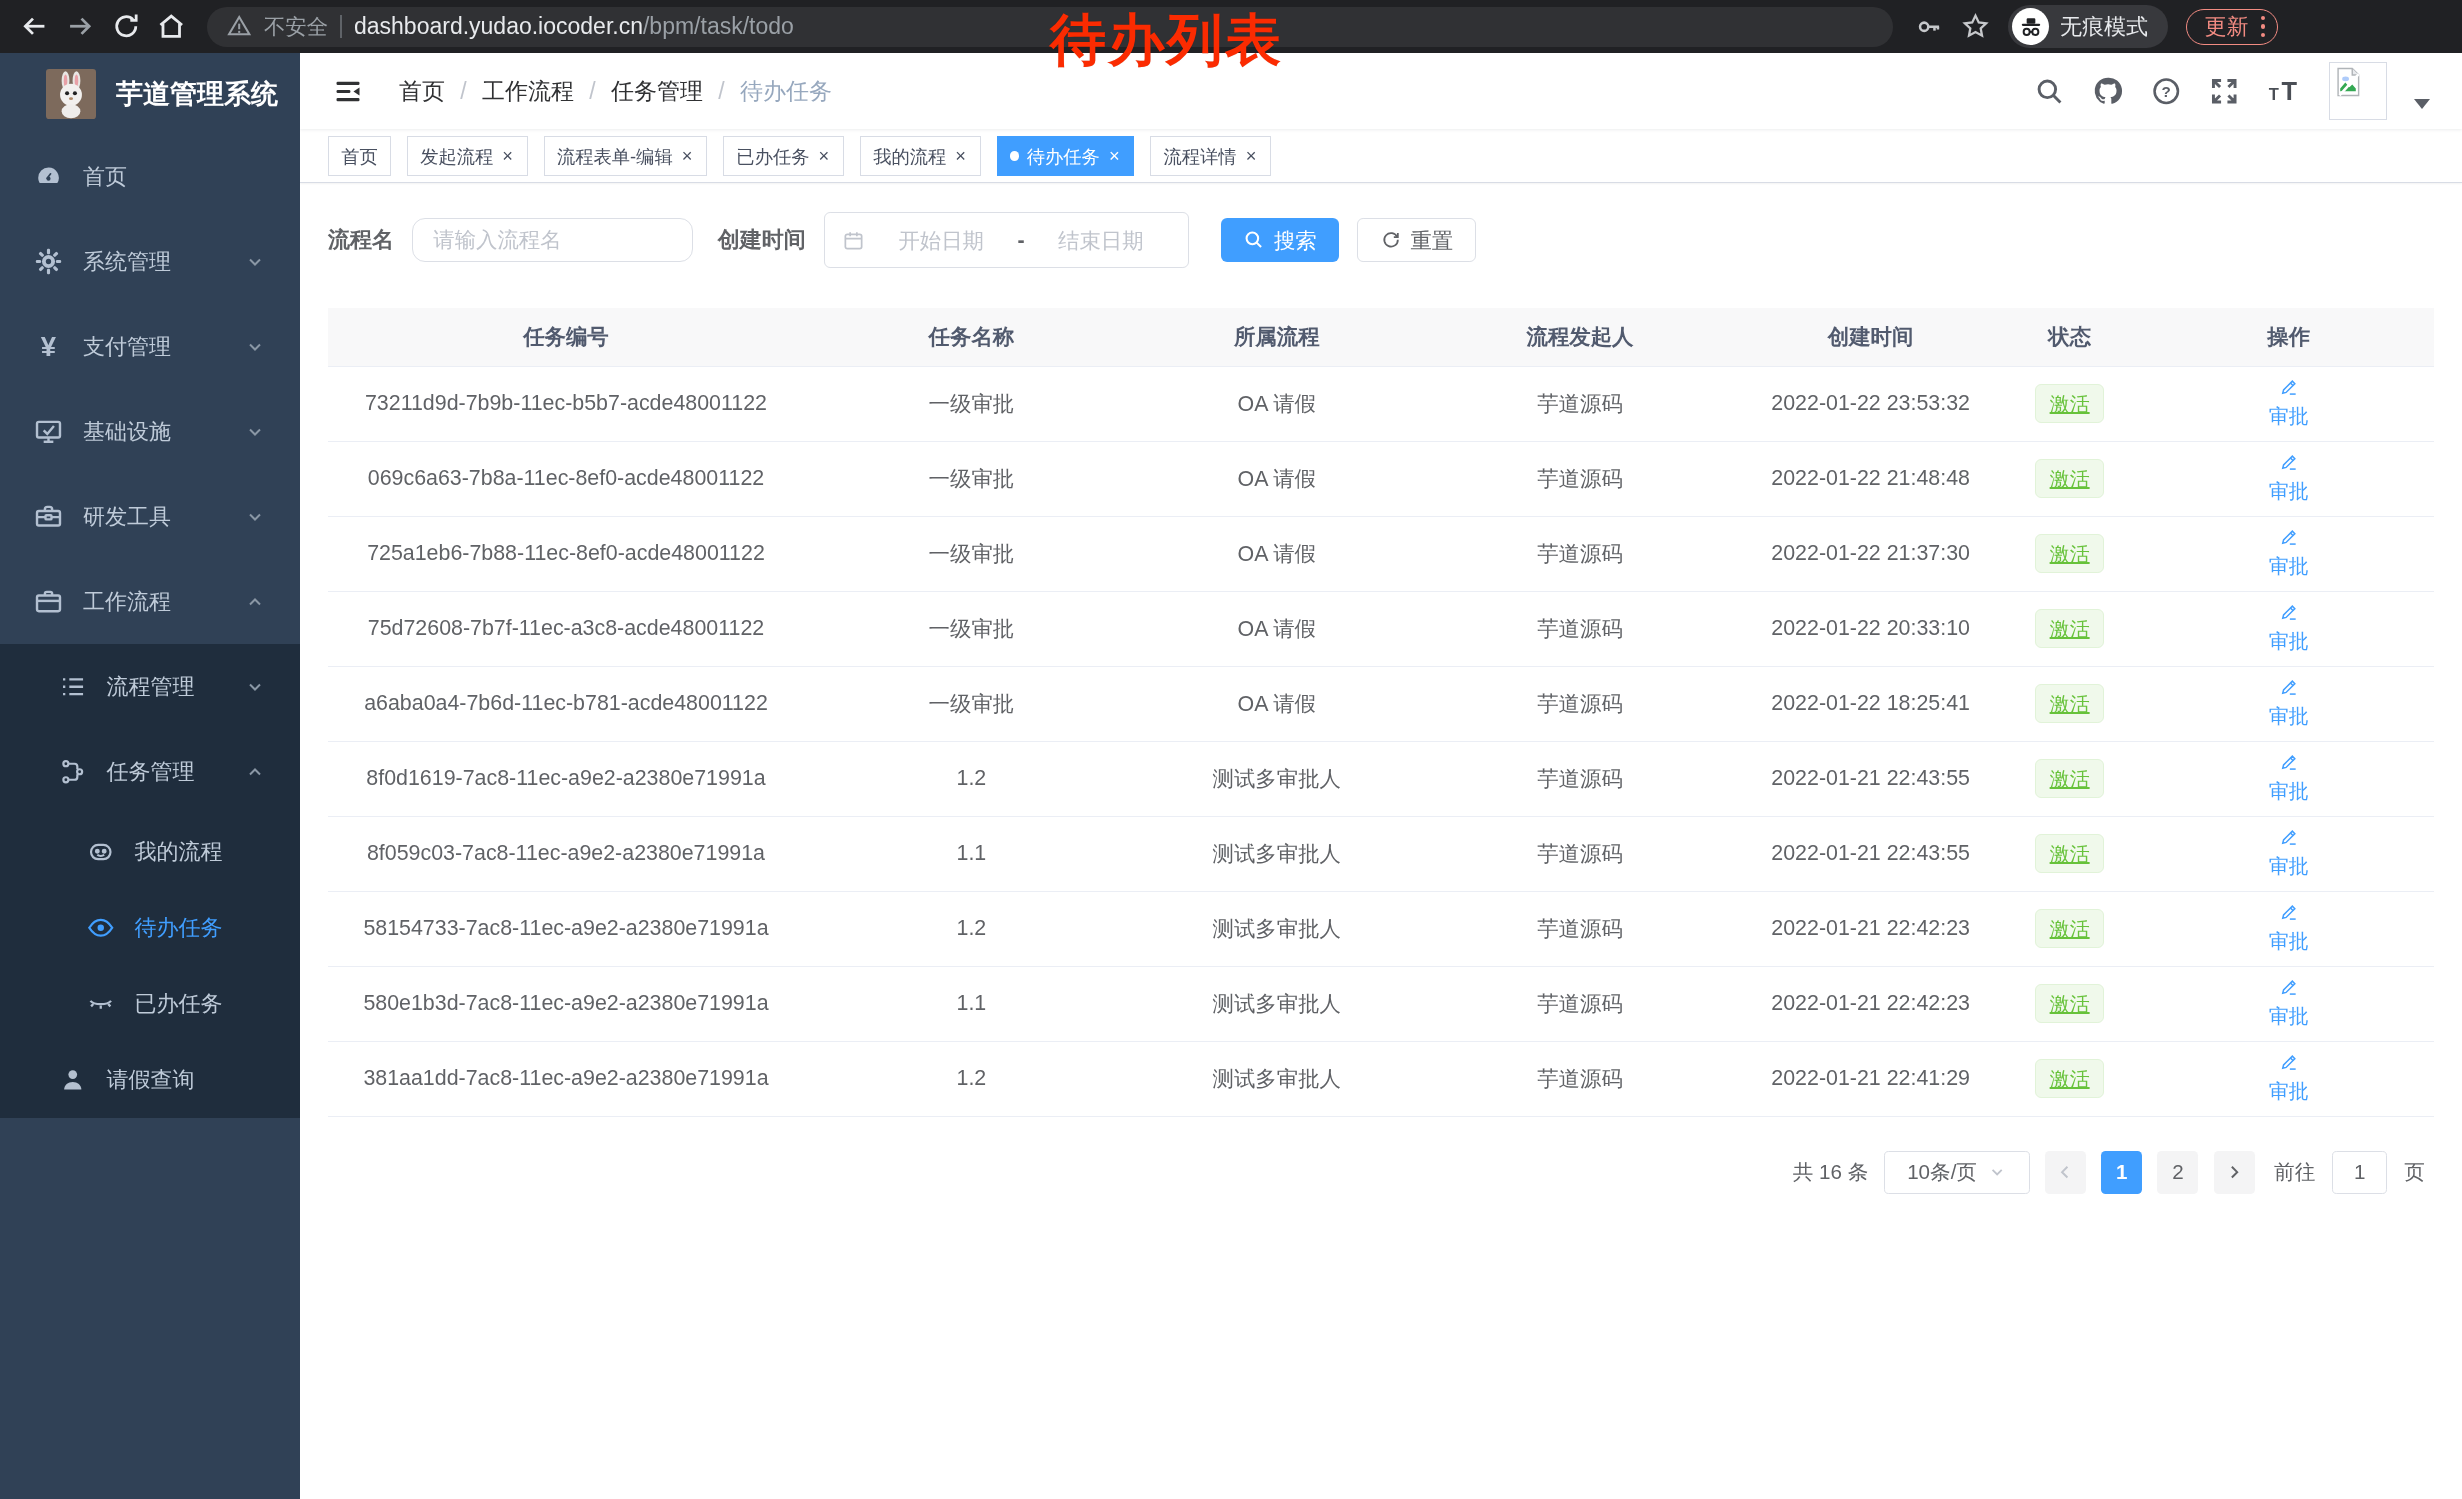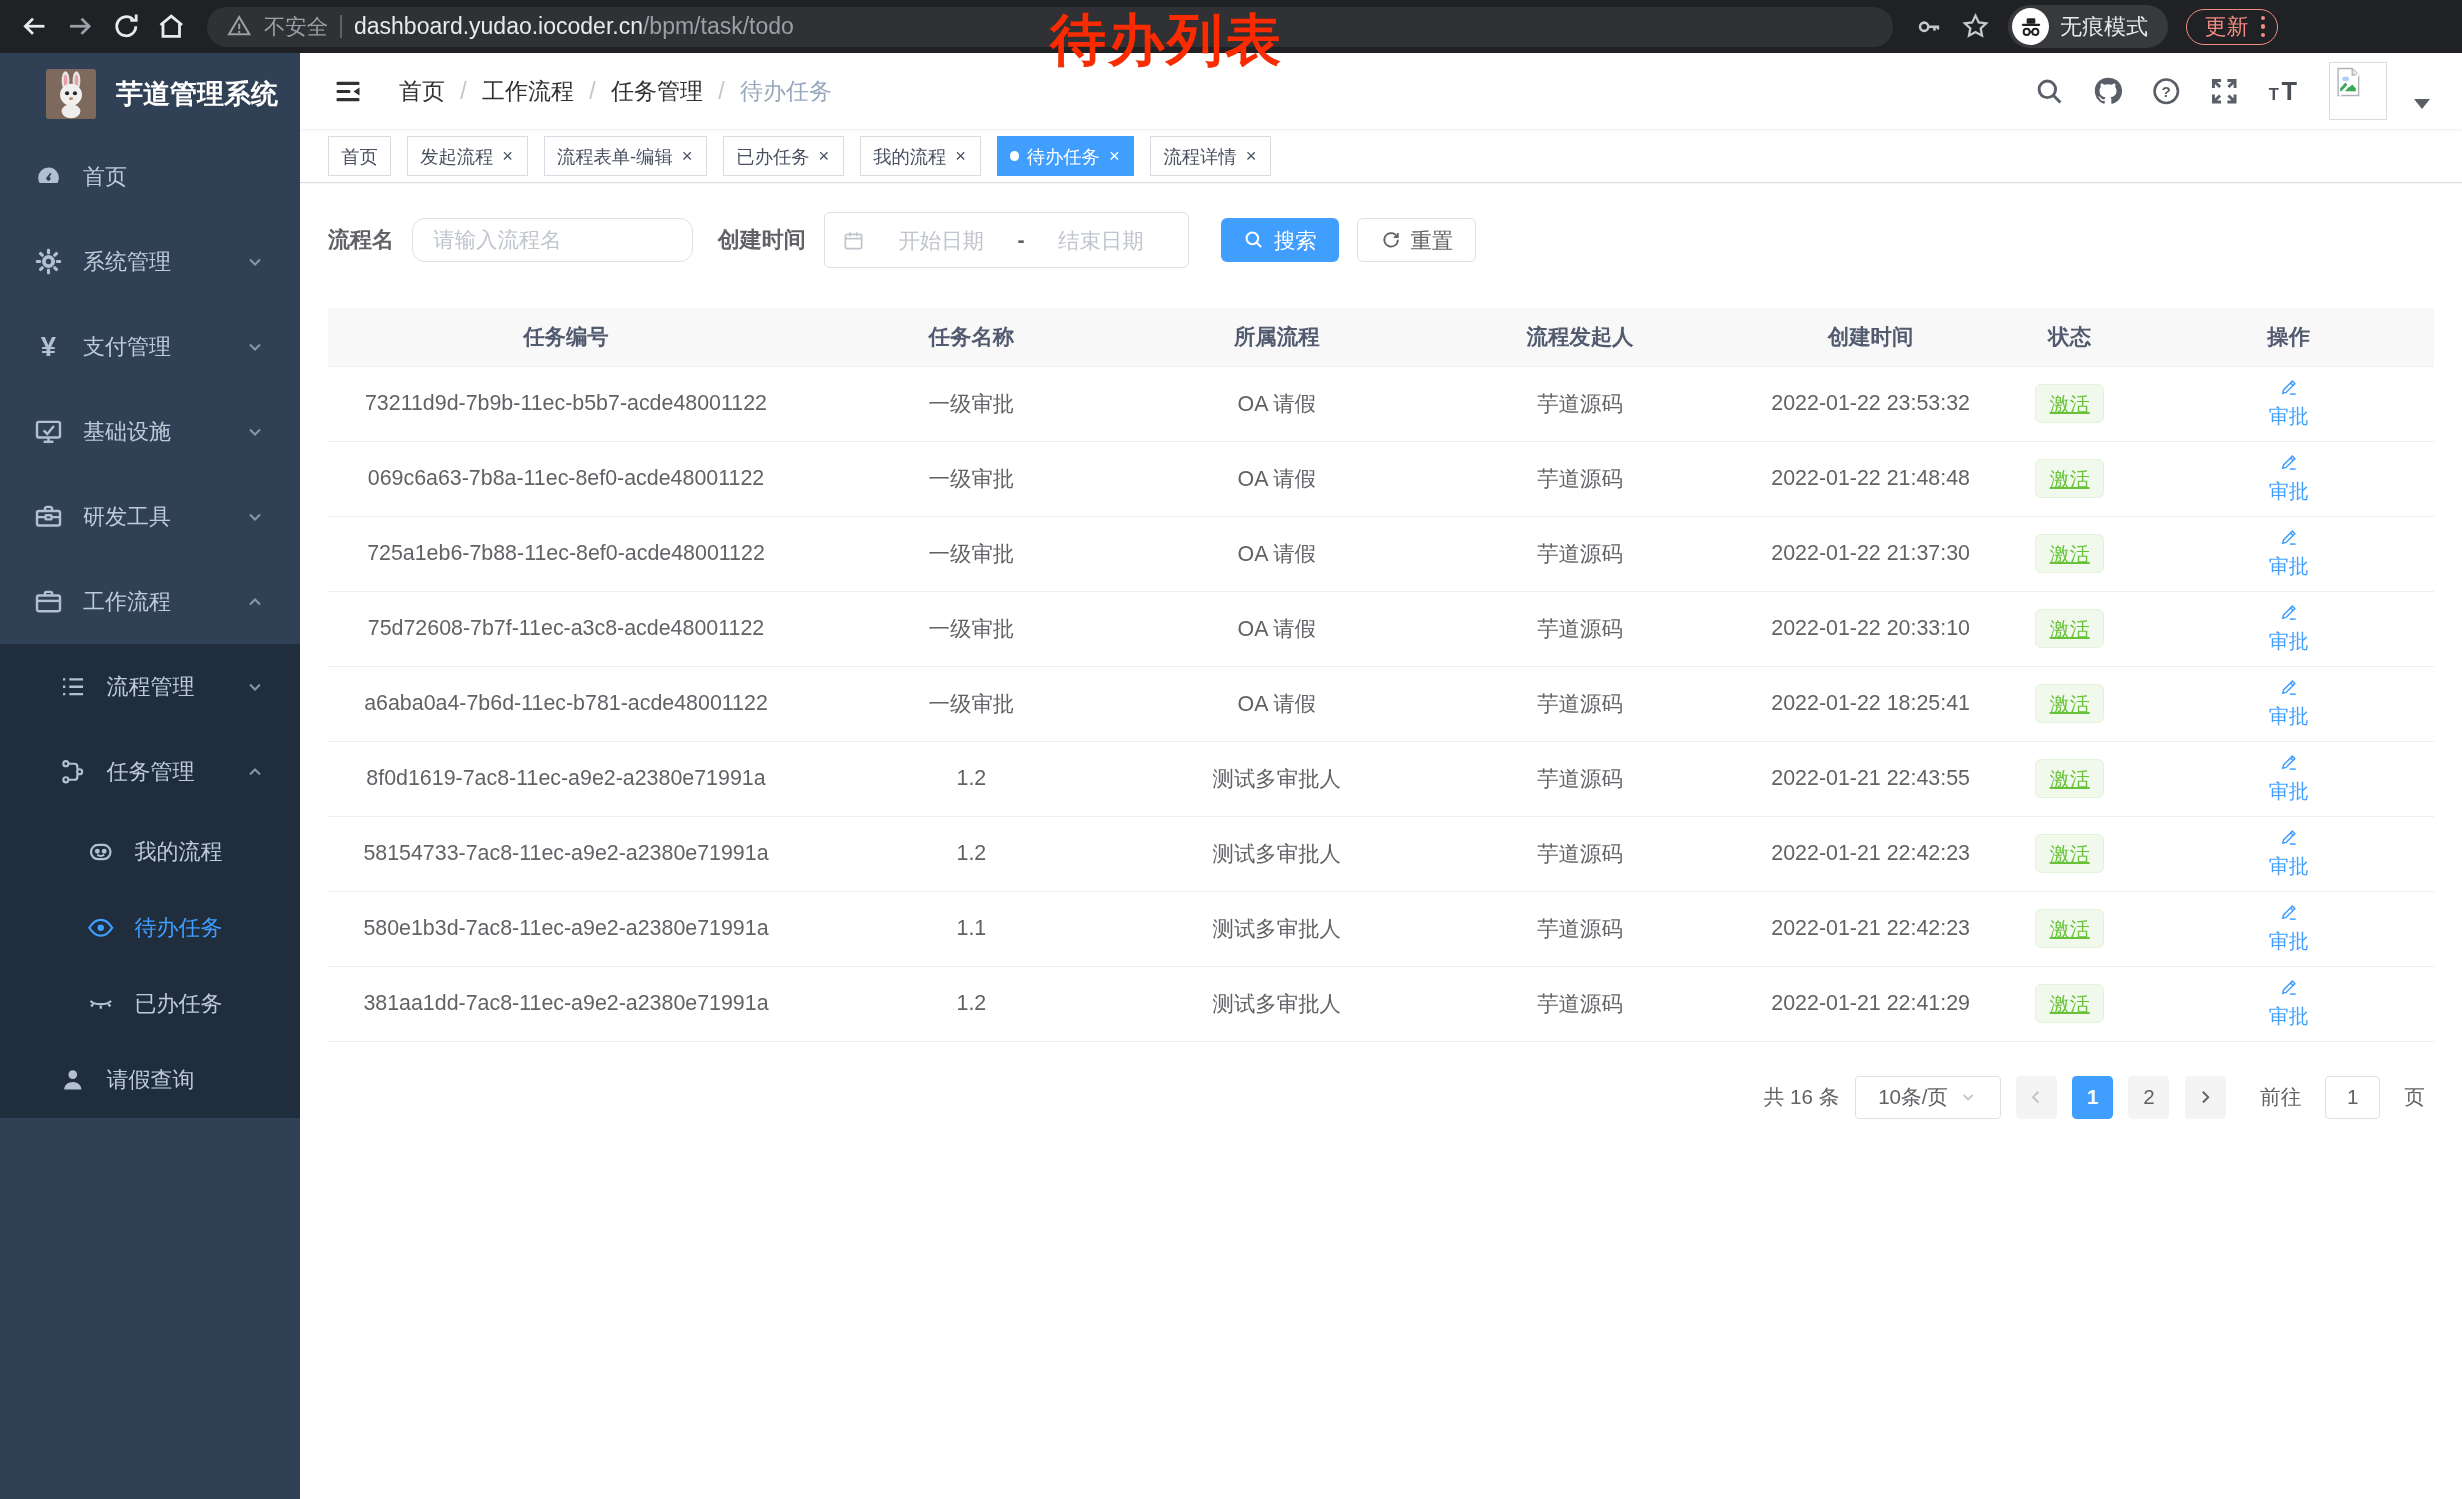--- a/index.html
+++ b/index.html
@@ -153,21 +153,21 @@
   .page-size {
     width: 146px; height: 43px; border: 0.8px solid #dcdfe6; border-radius: 4.6px;
     display: flex; align-items: center; justify-content: center; gap: 10.7px; color: #606266; cursor: pointer;
   }
   .pg-btn {
     min-width: 41px; height: 43px; border-radius: 4.6px; background: #f4f4f5; color: #606266;
     display: flex; align-items: center; justify-content: center; font-size: 20.6px; cursor: pointer;
   }
   .pg-btn.disabled { color: #c0c4cc; }
   .pg-btn.current { background: #409eff; color: #fff; font-weight: 700; }
-  .goto-wrap { display: flex; align-items: center; gap: 24px; margin-left: 19px; }
+  .goto-wrap { display: flex; align-items: center; gap: 17px; margin-left: 4px; }
   .goto-input {
     width: 55px; height: 43px; border: 0.8px solid #dcdfe6; border-radius: 4.6px; text-align: center;
     font-size: 20.6px; color: #606266; outline: none;
     font-family: "Liberation Sans", "DejaVu Sans", sans-serif;
   }
 </style>
 </head>
 <body>
 
 <div class="browser-bar">
@@ -664,20 +664,38 @@
               <svg width="20" height="20" viewBox="0 0 24 24" fill="none" stroke="#409eff" stroke-width="1.8">
                 <path d="M4.5 19.5l1-4L16 5l3 3L8.5 18.5z"></path>
                 <path d="M13.8 7.2l3 3"></path>
                 <path d="M13 20.5h7"></path>
               </svg>
               <span>审批</span>
             </span>
           </td>
         </tr>
 
+        <tr>
+          <td>8f059c03-7ac8-11ec-a9e2-a2380e71991a</td>
+          <td>1.1</td>
+          <td>测试多审批人</td>
+          <td>芋道源码</td>
+          <td>2022-01-21 22:43:55</td>
+          <td><span class="tag-success">激活</span></td>
+          <td>
+            <span class="approve">
+              <svg width="20" height="20" viewBox="0 0 24 24" fill="none" stroke="#409eff" stroke-width="1.8">
+                <path d="M4.5 19.5l1-4L16 5l3 3L8.5 18.5z"></path>
+                <path d="M13.8 7.2l3 3"></path>
+                <path d="M13 20.5h7"></path>
+              </svg>
+              <span>审批</span>
+            </span>
+          </td>
+        </tr>
 
         <tr>
           <td>58154733-7ac8-11ec-a9e2-a2380e71991a</td>
           <td>1.2</td>
           <td>测试多审批人</td>
           <td>芋道源码</td>
           <td>2022-01-21 22:42:23</td>
           <td><span class="tag-success">激活</span></td>
           <td>
             <span class="approve">

